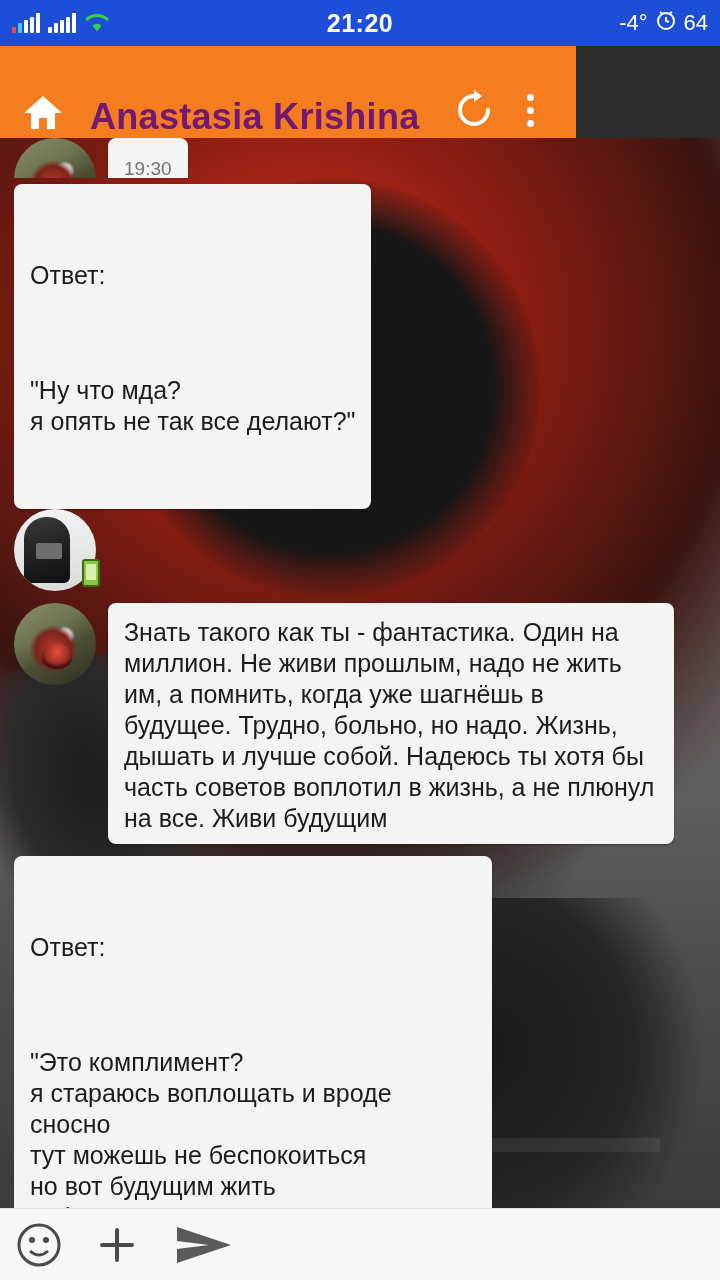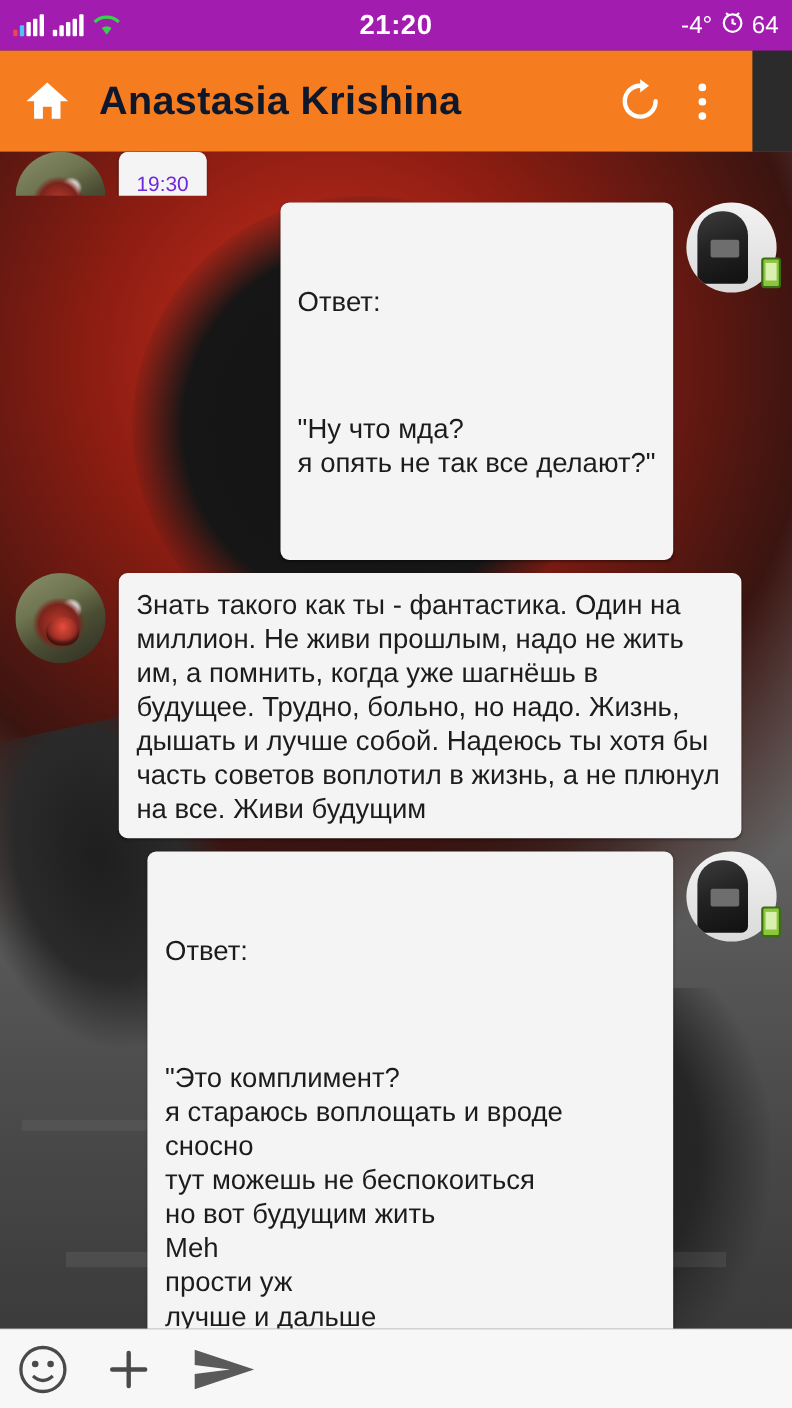--- a/index.html
+++ b/index.html
@@ -8,21 +8,21 @@
     width: 720px; height: 1280px;
     font-family: "Liberation Sans", sans-serif;
     overflow: hidden;
     background: #2b2b2b;
     position: relative;
   }
 
   
   #status-bar {
     position: absolute; top: 0; left: 0; width: 720px; height: 46px;
-    background: #a21caf;
+    background: #1d4ed8;
     display: flex; align-items: center; justify-content: space-between;
     padding: 0 12px;
     color: #ffffff;
     font-size: 23px;
   }
   .sb-left { display: flex; align-items: center; gap: 8px; }
   .sb-right { display: flex; align-items: center; gap: 7px; font-size: 22px; }
   .sb-center { position: absolute; left: 0; width: 720px; text-align: center;
                font-size: 25px; font-weight: bold; letter-spacing: .5px; }
 
@@ -35,25 +35,25 @@
   .sig-bars i:nth-child(5){ height: 20px; }
   .sig-bars.second i:nth-child(1){ background:#ffffff;}
   .sig-bars.second i:nth-child(2){ background:#ffffff;}
 
   .wifi svg { display: block; }
 
   .clock-ic { display:inline-block; }
 
   
   #toolbar {
-    position: absolute; top: 46px; left: 0; width: 684px; height: 92px;
+    position: absolute; top: 46px; left: 0; width: 576px; height: 92px;
     background: #F57C1F;
-    display: flex; align-items: center;
+    display: flex; align-items: flex-end;
     padding: 0 18px;
-    color: #0f172a;
+    color: #701a75;
   }
   #toolbar .home { width: 50px; height: 50px; display:flex; align-items:center; justify-content:center; }
   #toolbar .title {
     flex: 1; margin-left: 22px;
     font-size: 36px; font-weight: bold; letter-spacing: .3px;
     white-space: nowrap; overflow: hidden; text-overflow: ellipsis;
   }
   #toolbar .act { width: 56px; height: 56px; display:flex; align-items:center; justify-content:center; }
   .dots { display:flex; flex-direction:column; gap:6px; align-items:center; }
   .dots span { width:7px; height:7px; border-radius:50%; background:#fff; display:block; }
@@ -89,21 +89,21 @@
     left: 180px; top: 790px; color: rgba(255,255,255,.3); font-size: 13px; letter-spacing: 2px;
   }
 
   
   #messages {
     position: absolute; top: 0; left: 0; width: 720px; height: 1070px;
     padding: 0 14px 56px 14px;
   }
   .row { display: flex; align-items: flex-start; margin-bottom: 12px; }
   .row.in { justify-content: flex-start; }
-  .row.out { justify-content: flex-end; }
+  .row.out { justify-content: flex-end; flex-direction: column; }
 
   .avatar {
     width: 82px; height: 82px; border-radius: 50%;
     flex: 0 0 82px;
     overflow: hidden;
     position: relative;
     background: #555;
   }
   .avatar.in-av {
     background:
@@ -151,21 +151,21 @@
   .row.in .bubble { margin-left: 12px; }
   .row.out .bubble { margin-right: 12px; }
 
   .btext {
     font-size: 25px; line-height: 31px; color: #1c1c1c;
     white-space: pre-wrap; word-wrap: break-word;
   }
   .btext .label { display: block; }
   .btext .quote { display: block; margin-top: 22px; }
   .time {
-    font-size: 19px; color: #6d28d9; margin-top: 6px;
+    font-size: 19px; color: #737373; margin-top: 6px;
   }
 
   .bubble.narrow { max-width: 200px; }
 
   .clipped-top {
     height: 40px; overflow: hidden; margin-bottom: 6px;
   }
 
   
   #online-status {

